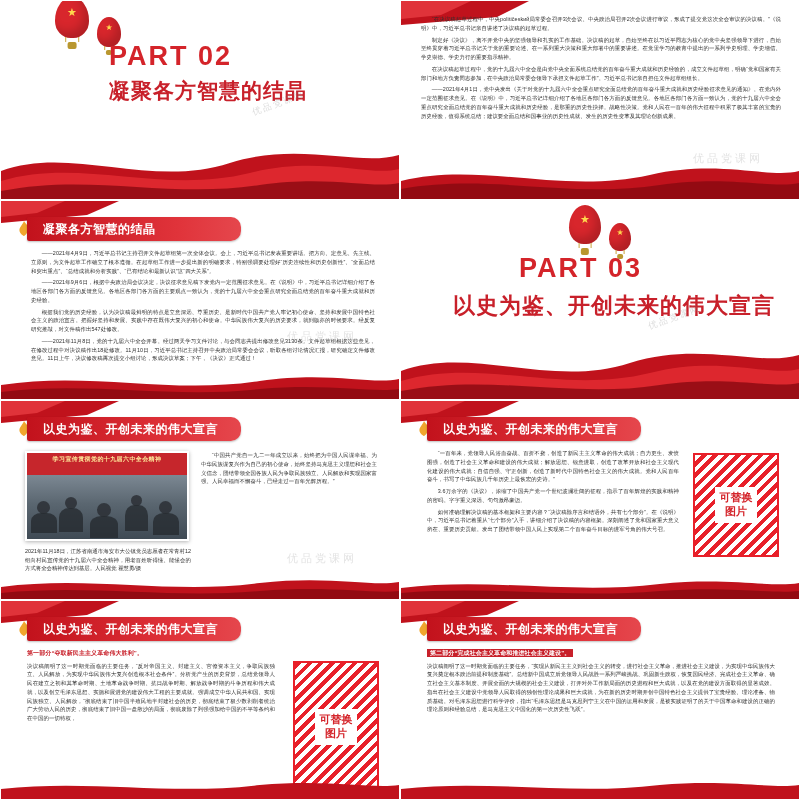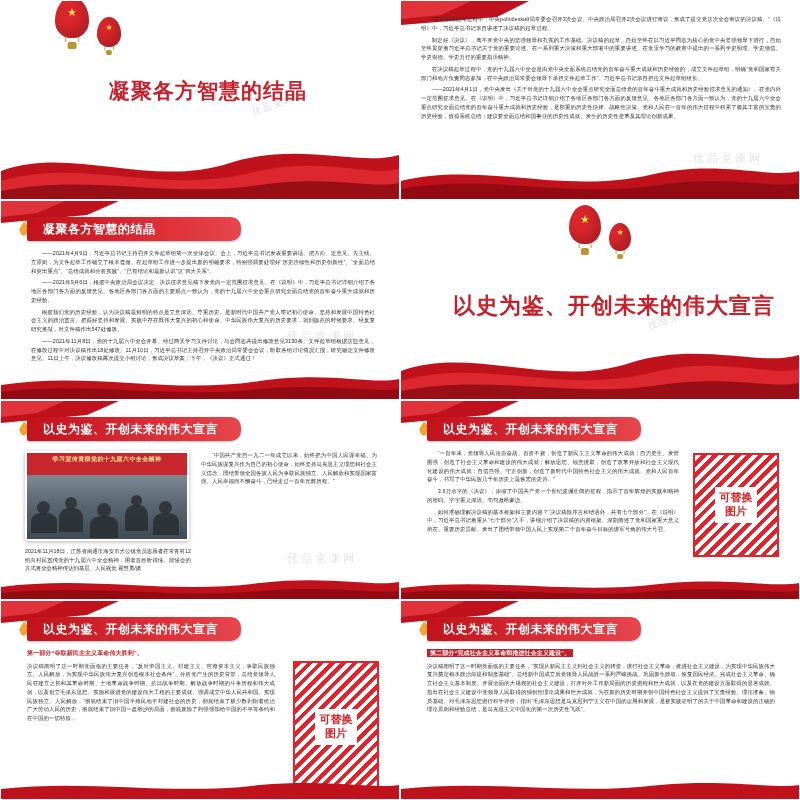--- a/index.html
+++ b/index.html
@@ -159,20 +159,21 @@
           <div class="basket"></div>
       </div>
       <div class="balloon" style="left:56px;top:16px;width:24px;height:38px;">
         <div class="body">
             <div class="star" style="font-size:8px">★</div>
           </div>
         <div class="strings"></div>
           <div class="basket"></div>
       </div>
     </div>
+    <div class="part-no">PART 02</div>
     <div class="part-title">凝聚各方智慧的结晶</div>
     <div class="wm" style="left:250px;top:96px;">优品党课网</div>
     <div class="wave-wrap">
       <svg viewBox="0 0 400 62" preserveAspectRatio="none">
         <path d="M0,34 C70,8 150,52 230,26 C300,4 360,30 400,18 L400,62 L0,62 Z" fill="#c0121c"></path>
         <path d="M0,44 C80,20 160,58 250,36 C320,18 370,40 400,32 L400,62 L0,62 Z" fill="#e02a31" opacity=".9"></path>
         <path d="M0,54 C90,36 170,62 260,48 C330,38 372,52 400,46 L400,62 L0,62 Z" fill="#8e0a12" opacity=".85"></path>
       </svg>
     </div>
   </div>
@@ -237,20 +238,21 @@
           <div class="basket"></div>
       </div>
       <div class="balloon" style="left:58px;top:18px;width:22px;height:36px;">
         <div class="body">
             <div class="star" style="font-size:8px">★</div>
           </div>
         <div class="strings"></div>
           <div class="basket"></div>
       </div>
     </div>
+    <div class="part-no">PART 03</div>
     <div class="part-title">以史为鉴、开创未来的伟大宣言</div>
     <div class="wm" style="left:246px;top:110px;">优品党课网</div>
     <div class="wave-wrap">
       <svg viewBox="0 0 400 62" preserveAspectRatio="none">
         <path d="M0,34 C70,8 150,52 230,26 C300,4 360,30 400,18 L400,62 L0,62 Z" fill="#c0121c"></path>
         <path d="M0,44 C80,20 160,58 250,36 C320,18 370,40 400,32 L400,62 L0,62 Z" fill="#e02a31" opacity=".9"></path>
         <path d="M0,54 C90,36 170,62 260,48 C330,38 372,52 400,46 L400,62 L0,62 Z" fill="#8e0a12" opacity=".85"></path>
       </svg>
     </div>
   </div>

